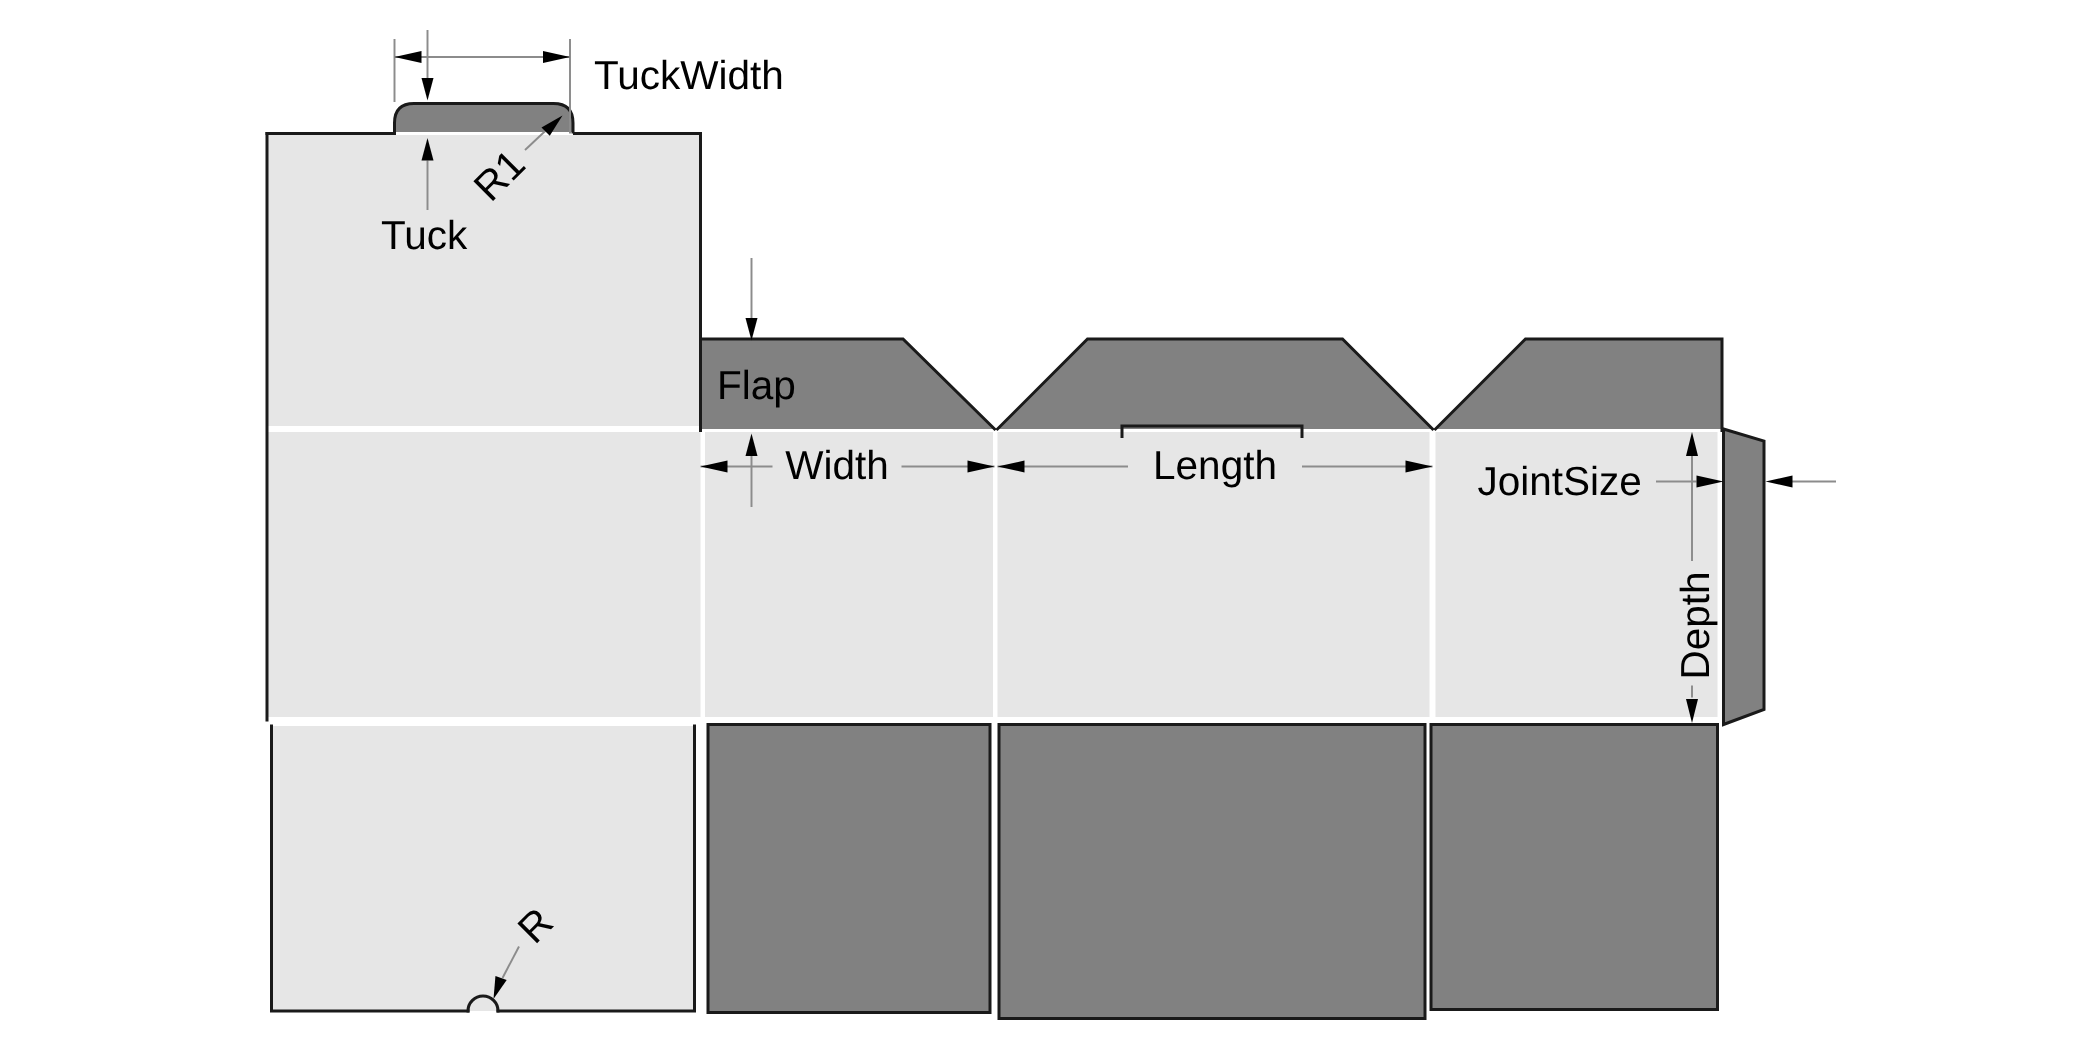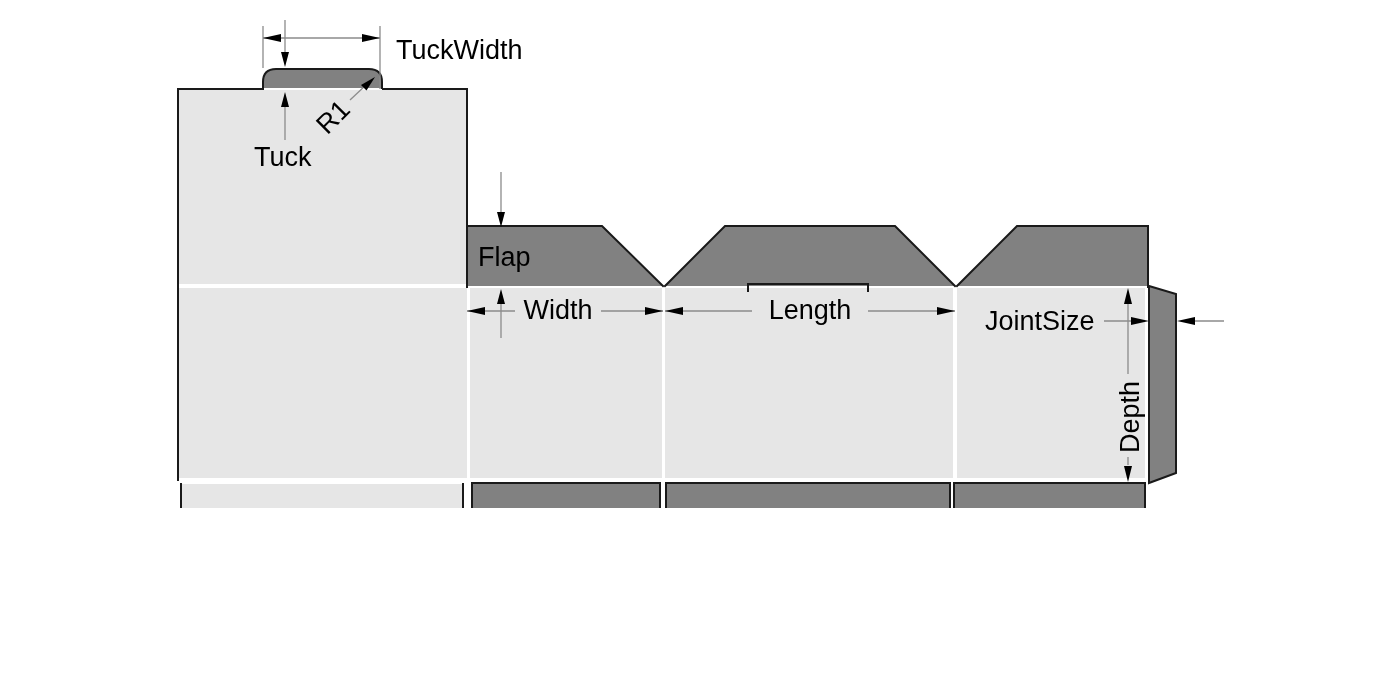--- a/index.html
+++ b/index.html
@@ -1,19 +1,19 @@
 <!DOCTYPE html>
 <html><head>
 <meta charset="utf-8">
 <style>
   html, body { margin: 0; padding: 0; background: #ffffff; }
   .stage {
     position: relative;
     width: 1400px;
-    height: 508px;
+    height: 700px;
     background: #7dd3fc;
     overflow: hidden;
     font-family: "Liberation Sans", sans-serif;
   }
   svg { display: block; }
   .cut   { stroke: #1a1a1a; stroke-width: 2; fill: none; stroke-linecap: square; }
   .cutf  { stroke: #1a1a1a; stroke-width: 2; stroke-linecap: square; } 
   .dim   { stroke: #8c8c8c; stroke-width: 1.3; fill: none; }
   .arrow { fill: #000000; stroke: none; }
   .lbl   { font-family: "Liberation Sans", sans-serif; font-size: 27px; fill: #000000; }

